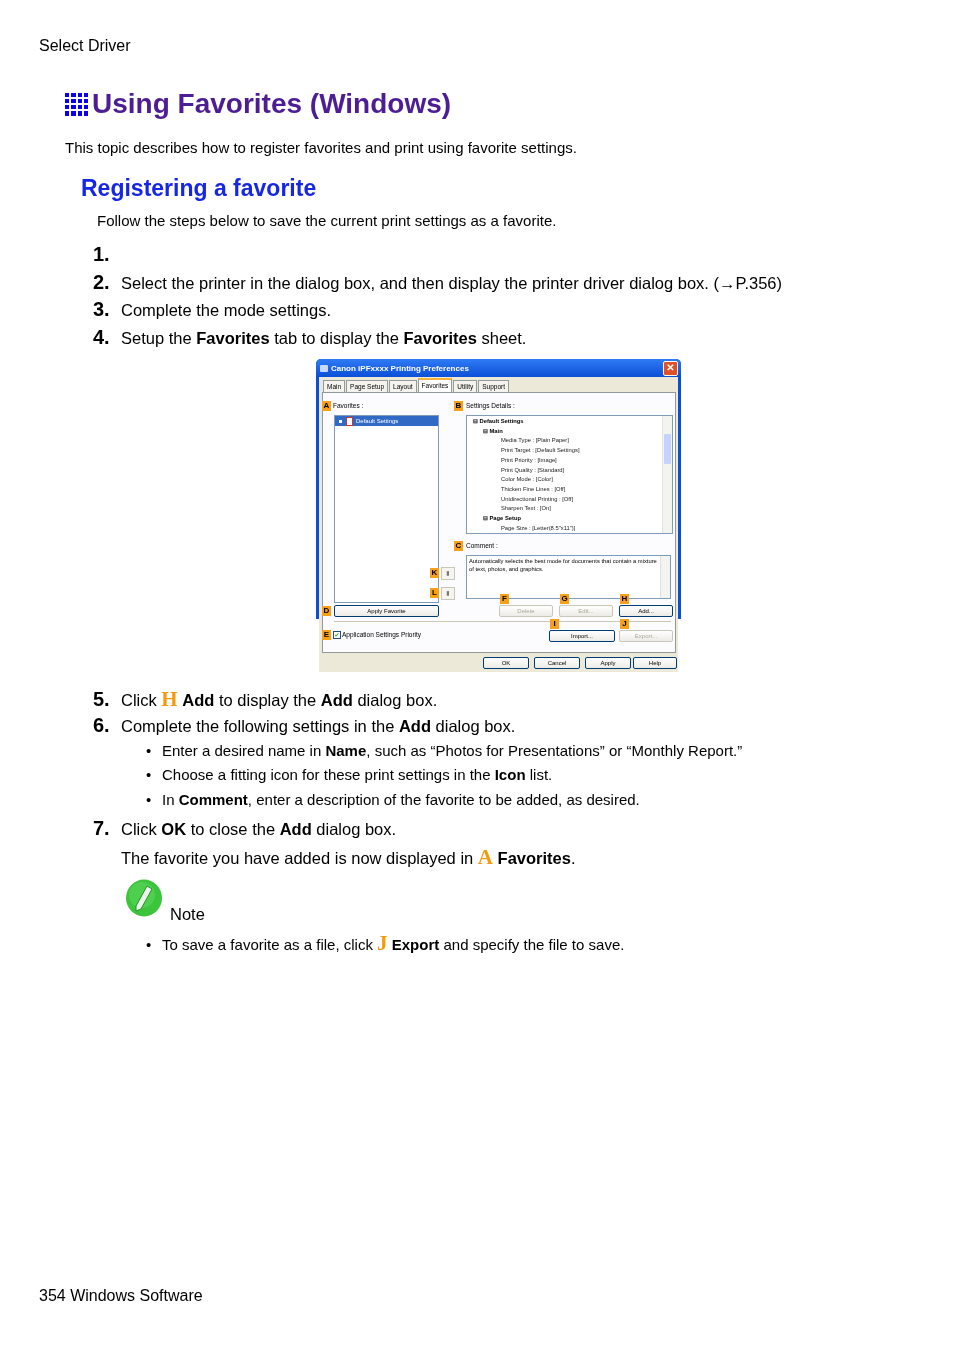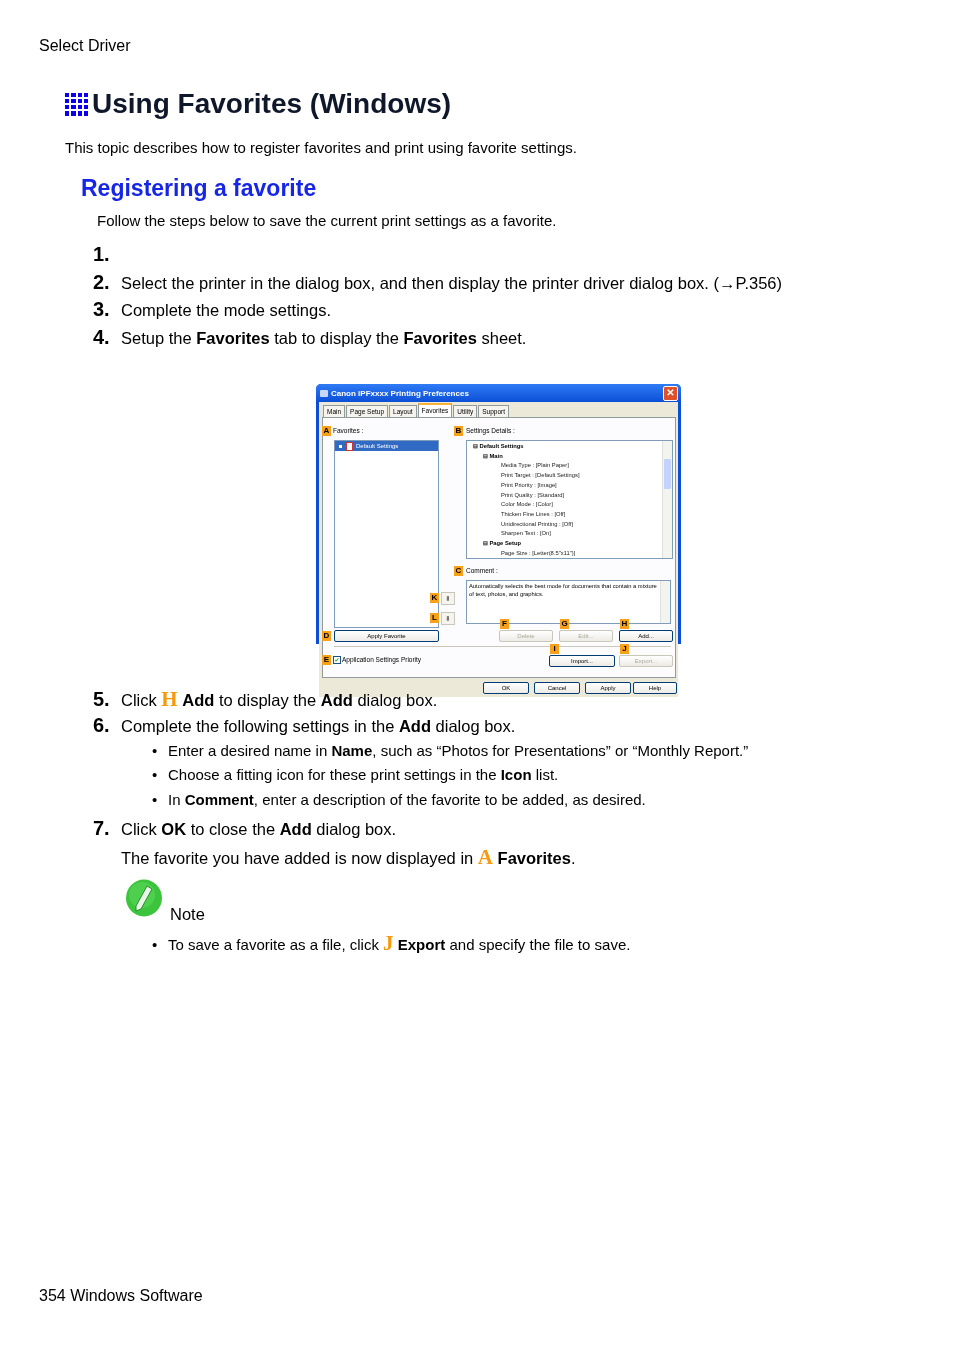--- a/index.html
+++ b/index.html
@@ -1,36 +1,36 @@
 <!DOCTYPE html>
 <html><head>
 <meta charset="utf-8">
 <style>
   html, body { margin:0; padding:0; background:#fff; }
   body { width:954px; height:1350px; position:relative; font-family:"Liberation Sans", sans-serif; color:#000; overflow:hidden; }
   .abs { position:absolute; }
   .running-head { left:39px; top:37px; font-size:16px; }
   .footer { left:39px; top:1287px; font-size:16px; }
   .footer .num { }
-  .h1 { left:65px; top:88px; font-size:28px; font-weight:bold; color:#0f172a; display:flex; align-items:center; }
+  .h1 { left:65px; top:88px; font-size:28px; font-weight:bold; color:#4c1d95; display:flex; align-items:center; }
   .h1-icon { width:23px; height:23px; margin-right:4px; display:grid; grid-template-columns:repeat(4,1fr); grid-gap:2px; }
   .h1-icon span { background:#0a00ee; display:block; }
   .intro { left:65px; top:139px; font-size:15px; }
   .h2 { left:81px; top:175px; font-size:23px; font-weight:bold; color:#1626e6; }
   .sub-intro { left:97px; top:212px; font-size:15px; }
   .step { left:93px; font-size:16.5px; display:flex; align-items:baseline; white-space:nowrap; }
   .step .n { font-weight:bold; font-size:20px; width:28px; display:inline-block; }
-  .bullet { left:152px; font-size:15px; white-space:nowrap; }
+  .bullet { left:146px; font-size:15px; white-space:nowrap; }
   .bullet .dot { display:inline-block; width:16px; }
   .plain { left:121px; font-size:16.5px; white-space:nowrap; }
   .callout-letter { color:#f59a0c; font-family:"Liberation Serif", serif; font-weight:bold; font-size:21px; }
   b { font-weight:bold; }
 
   
-  .dlg { left:316px; top:359px; width:365px; height:260px; background:#0b4fd6; border-radius:5px 5px 0 0; box-sizing:border-box; padding:0 3px 3px 3px;margin-top:25px; }
+  .dlg { left:316px; top:359px; width:365px; height:260px; background:#0b4fd6; border-radius:5px 5px 0 0; box-sizing:border-box; padding:0 3px 3px 3px; }
   .dlg-title { height:18px; display:flex; align-items:center; color:#fff; font-size:8px; font-weight:bold; padding-left:4px; position:relative; background:linear-gradient(#2f7bf5,#0b4fd6); border-radius:5px 5px 0 0; margin:0 -3px; }
   .dlg-title .pi { width:8px; height:7px; background:#c9d8f3; margin-right:3px; border-radius:1px; }
   .dlg-close { position:absolute; right:3px; top:2px; width:13px; height:13px; background:#e0512a; border:1px solid #fff; border-radius:2px; color:#fff; font-size:10px; line-height:12px; text-align:center; }
   .dlg-body { background:#ece9d8; height:295px; position:relative; font-size:6.5px; }
   .tabs { position:absolute; left:4px; top:3px; display:flex; }
   .tab { border:1px solid #919b9c; border-bottom:none; background:#f4f3ee; padding:1px 3px; margin-right:1px; font-size:6.5px; height:9px; line-height:9px; }
   .tab.active { background:#fff; border-top:2px solid #f7b23b; margin-top:-2px; height:11px; }
   .sheet { position:absolute; left:3px; top:15px; width:352px; height:259px; border:1px solid #919b9c; background:#fcfcfe; }
   .lbl { position:absolute; font-size:6.5px; }
   .badge { position:absolute; width:9px; height:10px; background:#f7a11a; color:#000; font-weight:bold; font-size:8px; text-align:center; line-height:10px; }

